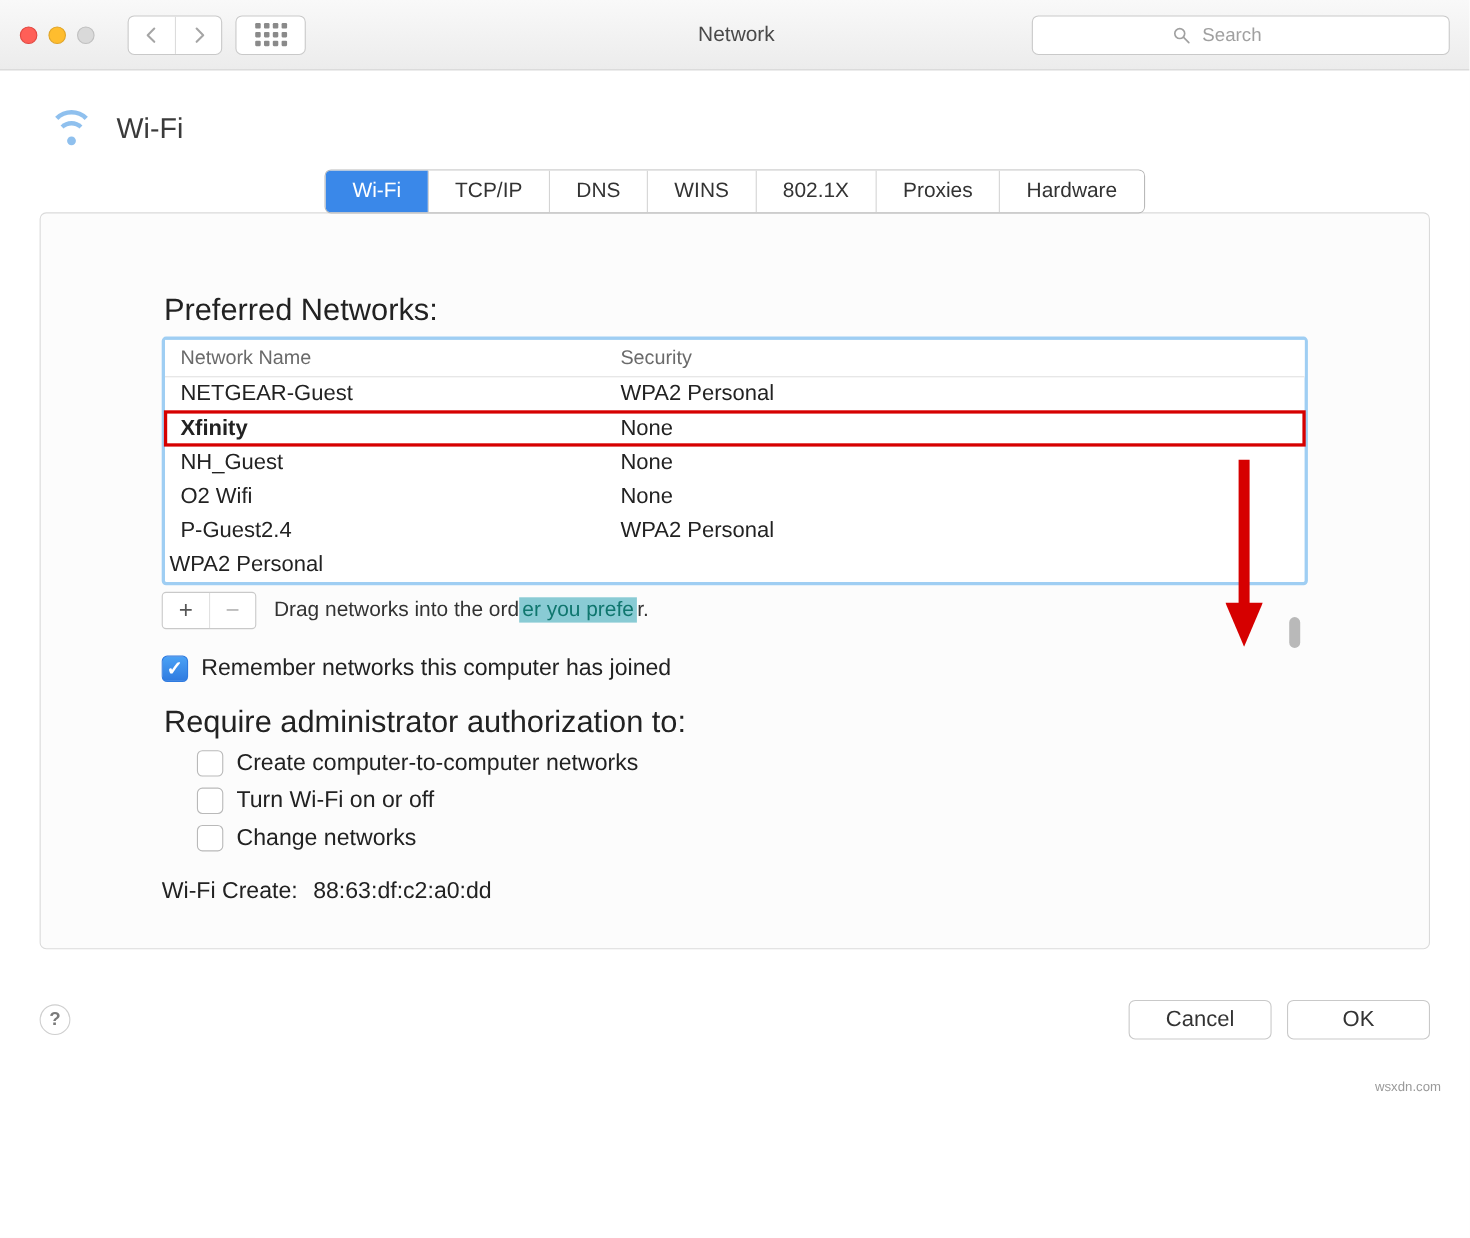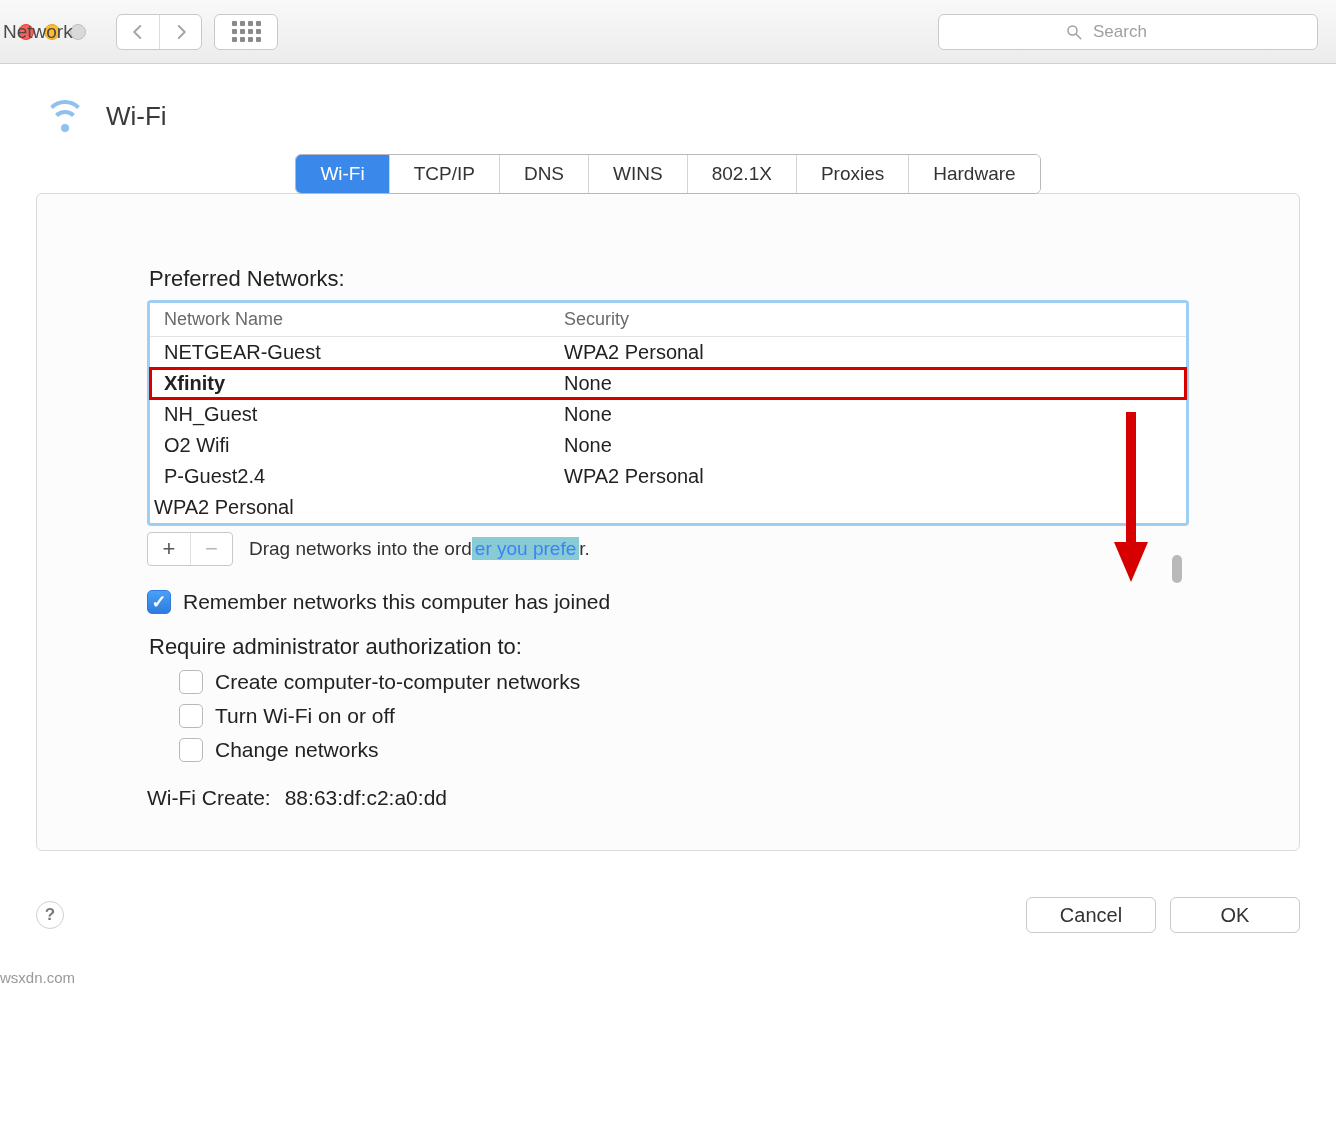--- a/index.html
+++ b/index.html
@@ -45,21 +45,21 @@
     color: #a5a5a5;
   }
   .nav-half + .nav-half { border-left: 1px solid #dcdcdc; }
   .apps-btn { width: 64px; align-items:center; justify-content:center; }
   .apps-grid {
     display:grid; grid-template-columns: repeat(4, 5px); grid-template-rows: repeat(3, 5px);
     gap: 3px;
   }
   .apps-grid span { background:#8a8a8a; width:5px; height:5px; border-radius:1px; }
   .wintitle {
-    position:absolute; left:3px; right:0; text-align:left;
+    position:absolute; left:3px; right:0; text-align:center;
     font-size: 19px; color:#4a4a4a; pointer-events:none;
   }
   .searchwrap {
     margin-left:auto;
     width: 380px; height: 36px;
     background:#fff; border:1px solid #c9c9c9; border-radius:6px;
     display:flex; align-items:center; justify-content:center; gap:8px;
     color:#a0a0a0;
   }
   .searchwrap input {
@@ -102,21 +102,21 @@
   .seg button.active {
     background:#3a88e9; color:#fff;
   }
 
   
   .panel {
     border:1px solid #dadada; border-radius:6px; background:#fcfcfc;
     padding: 60px 110px 40px 110px;
   }
 
-  .section-label { font-size:22px; margin: 12px 0 8px 2px; }
+  .section-label { font-size:28px; margin: 12px 0 8px 2px; }
 
   
   .tablewrap {
     border: 3px solid #9fcef3; border-radius:4px; background:#fff; position:relative;
   }
   .thead {
     display:flex; background:#fff; border-bottom:1px solid #e2e2e2;
     font-size:18px; color:#6a6a6a; padding:6px 0;
   }
   .col-name { flex:0 0 410px; padding-left:14px; }
@@ -148,21 +148,21 @@
   }
   .btnpair {
     display:flex; border:1px solid #c9c9c9; border-radius:4px; background:#fff; height:34px;
   }
   .btnpair button {
     width:42px; border:none; background:transparent; font-size:22px; color:#565656; cursor:pointer;
   }
   .btnpair button + button { border-left:1px solid #e1e1e1; color:#b7b7b7; }
   .hint { font-size:19px; color:#333; }
   .hint .wm {
-    background: rgba(60,170,185,0.6); color:#3b82f6; padding:1px 3px;
+    background: rgba(60,170,185,0.6); color:#0f766e; padding:1px 3px;
   }
 
   
   .chkrow { display:flex; align-items:center; gap:12px; margin-top:24px; font-size:21px; }
   .indent { margin-left:32px; margin-top:10px; }
   .chk {
     width:24px; height:24px; border:1px solid #b9b9b9; border-radius:5px; background:#fff; flex:none;
     display:flex; align-items:center; justify-content:center;
   }
   .chk.on {
@@ -181,21 +181,21 @@
   .helpbtn {
     width:28px; height:28px; border-radius:50%; border:1px solid #cfcfcf; background:#fff;
     color:#7a7a7a; font-weight:600; display:flex; align-items:center; justify-content:center; font-size:17px;
   }
   .footer .gap { flex:1; }
   .macbtn {
     min-width:130px; height:36px; border:1px solid #c9c9c9; border-radius:6px; background:#fff;
     font-size:20px; color:#333; cursor:pointer; margin-left:14px;
   }
 
-  .attrib { font-size:15px; color:#9a9a9a; padding: 6px 26px 14px 0; }
+  .attrib { text-align:right; font-size:12px; color:#9a9a9a; padding: 6px 26px 14px 0; }
 </style>
 </head>
 <body>
 
 <div class="titlebar">
   <div class="traffic">
     <div class="tl close"></div>
     <div class="tl min"></div>
     <div class="tl max"></div>
   </div>

